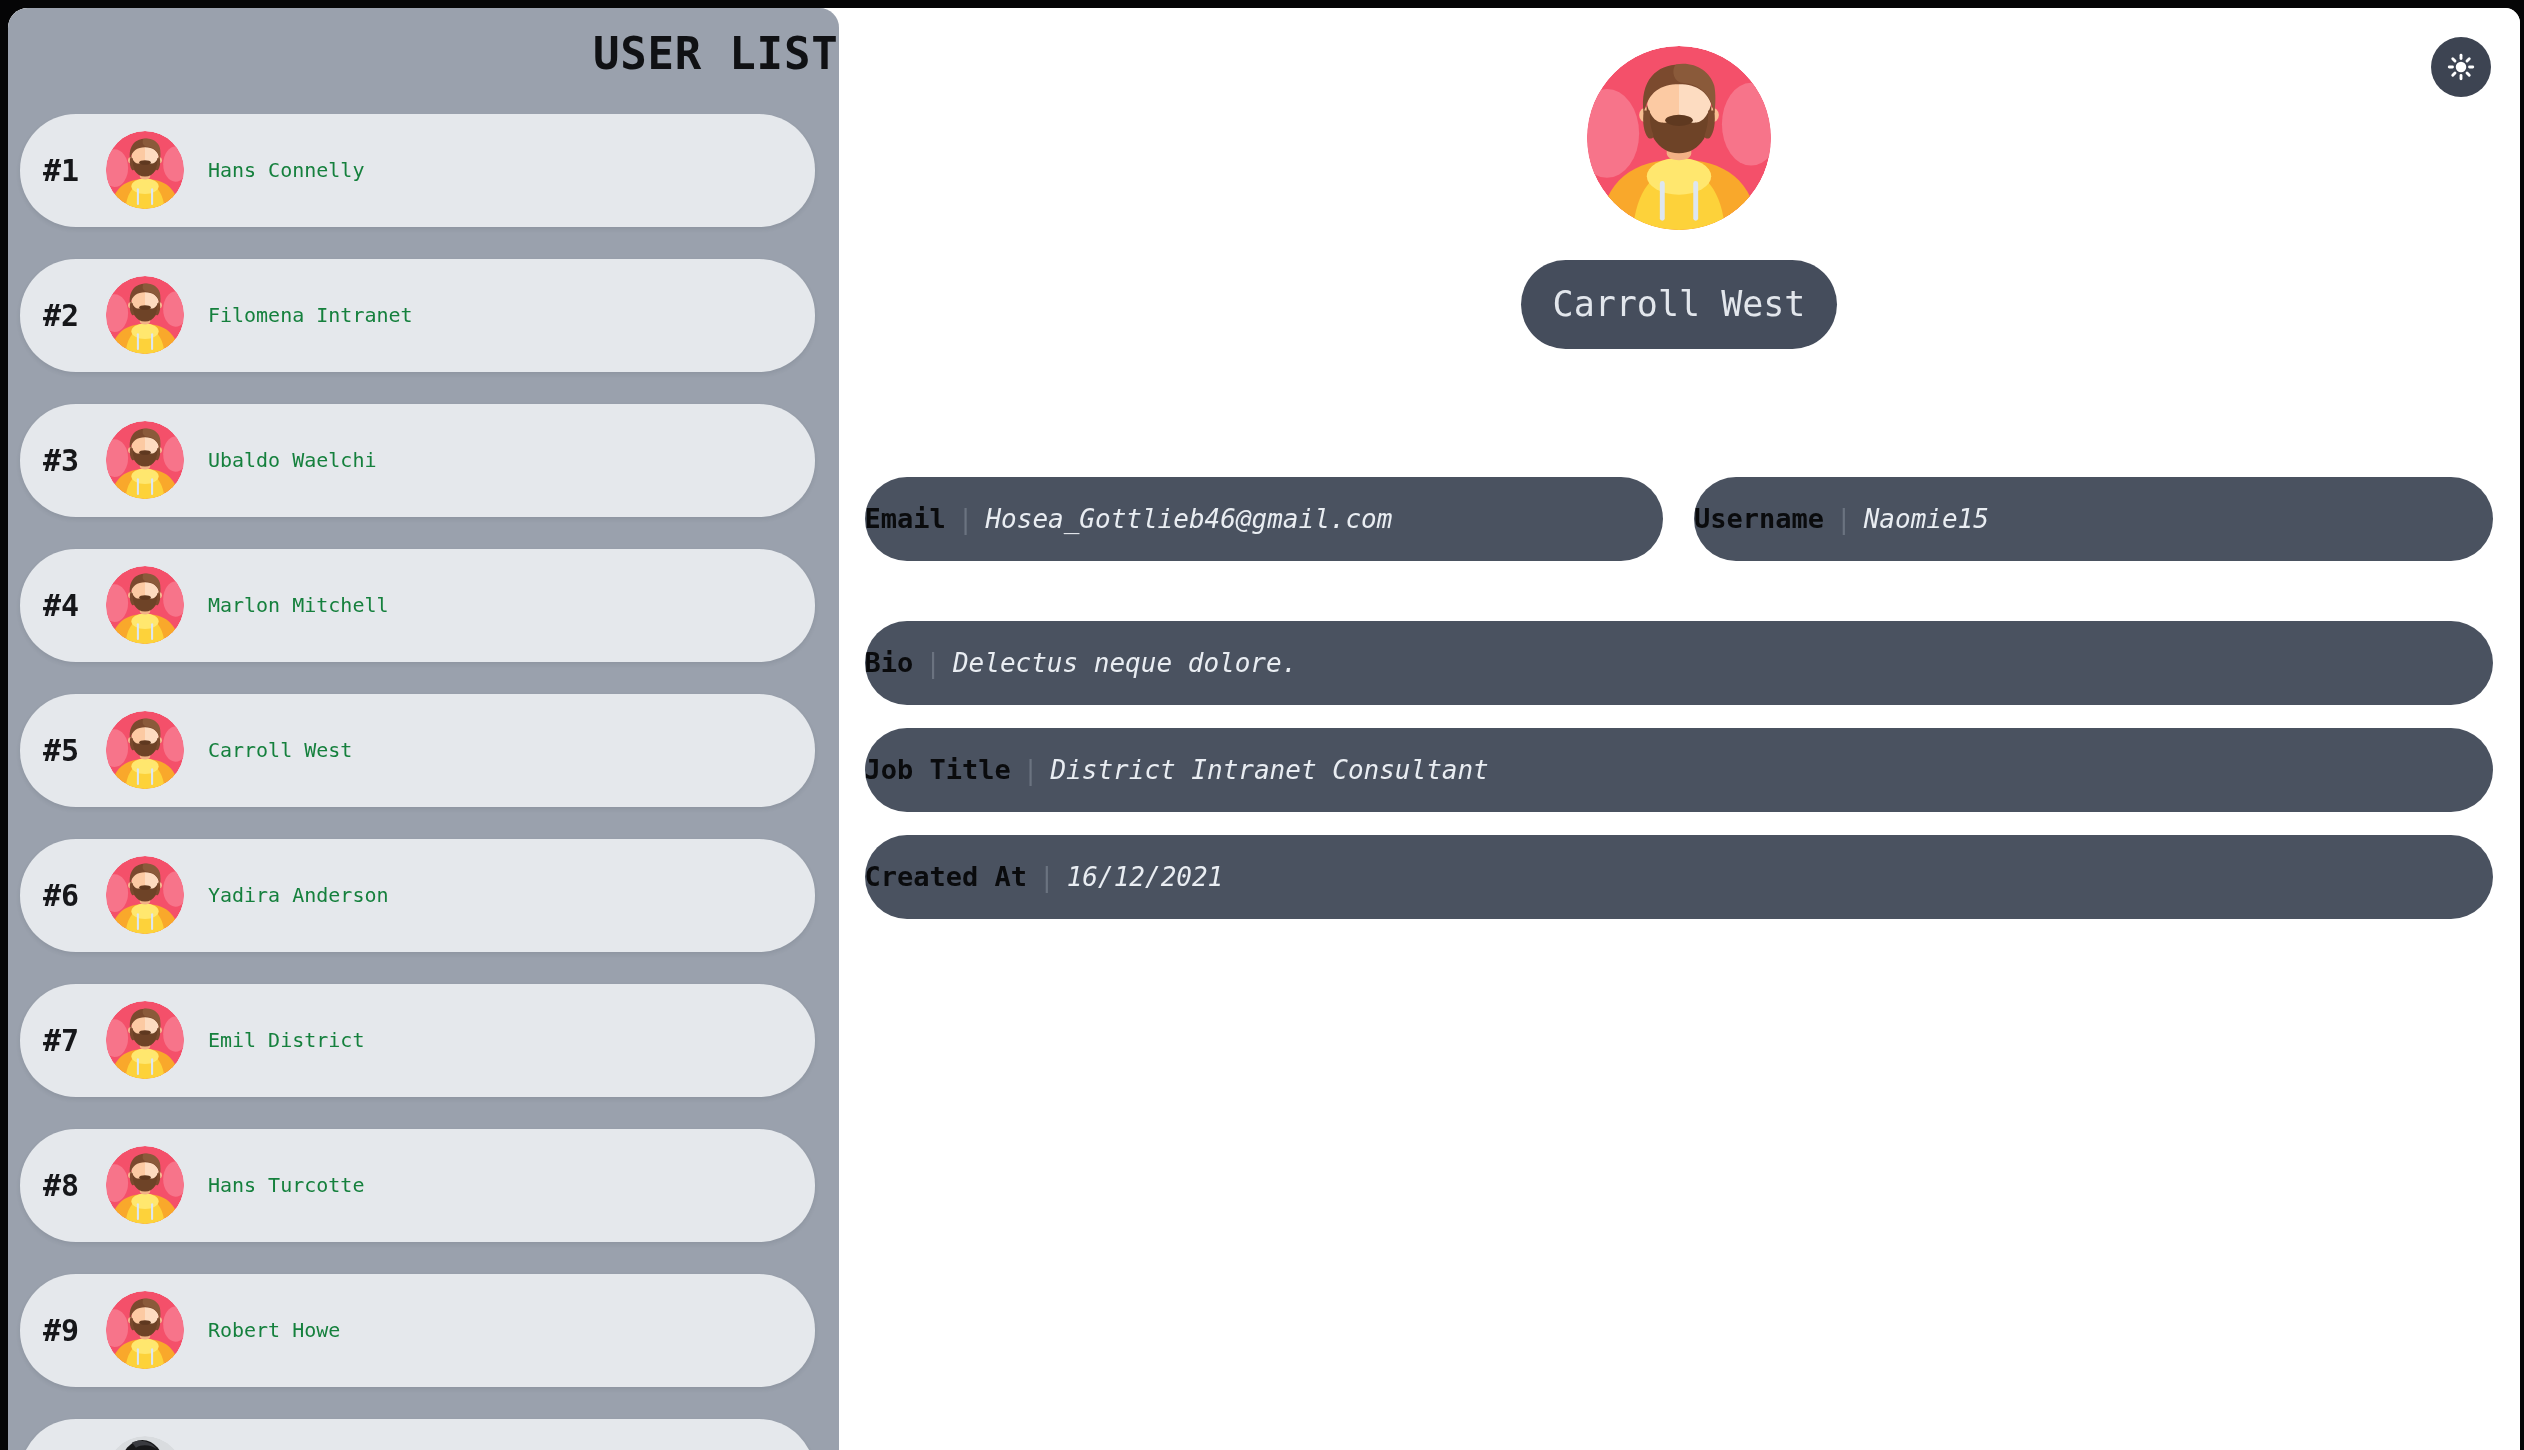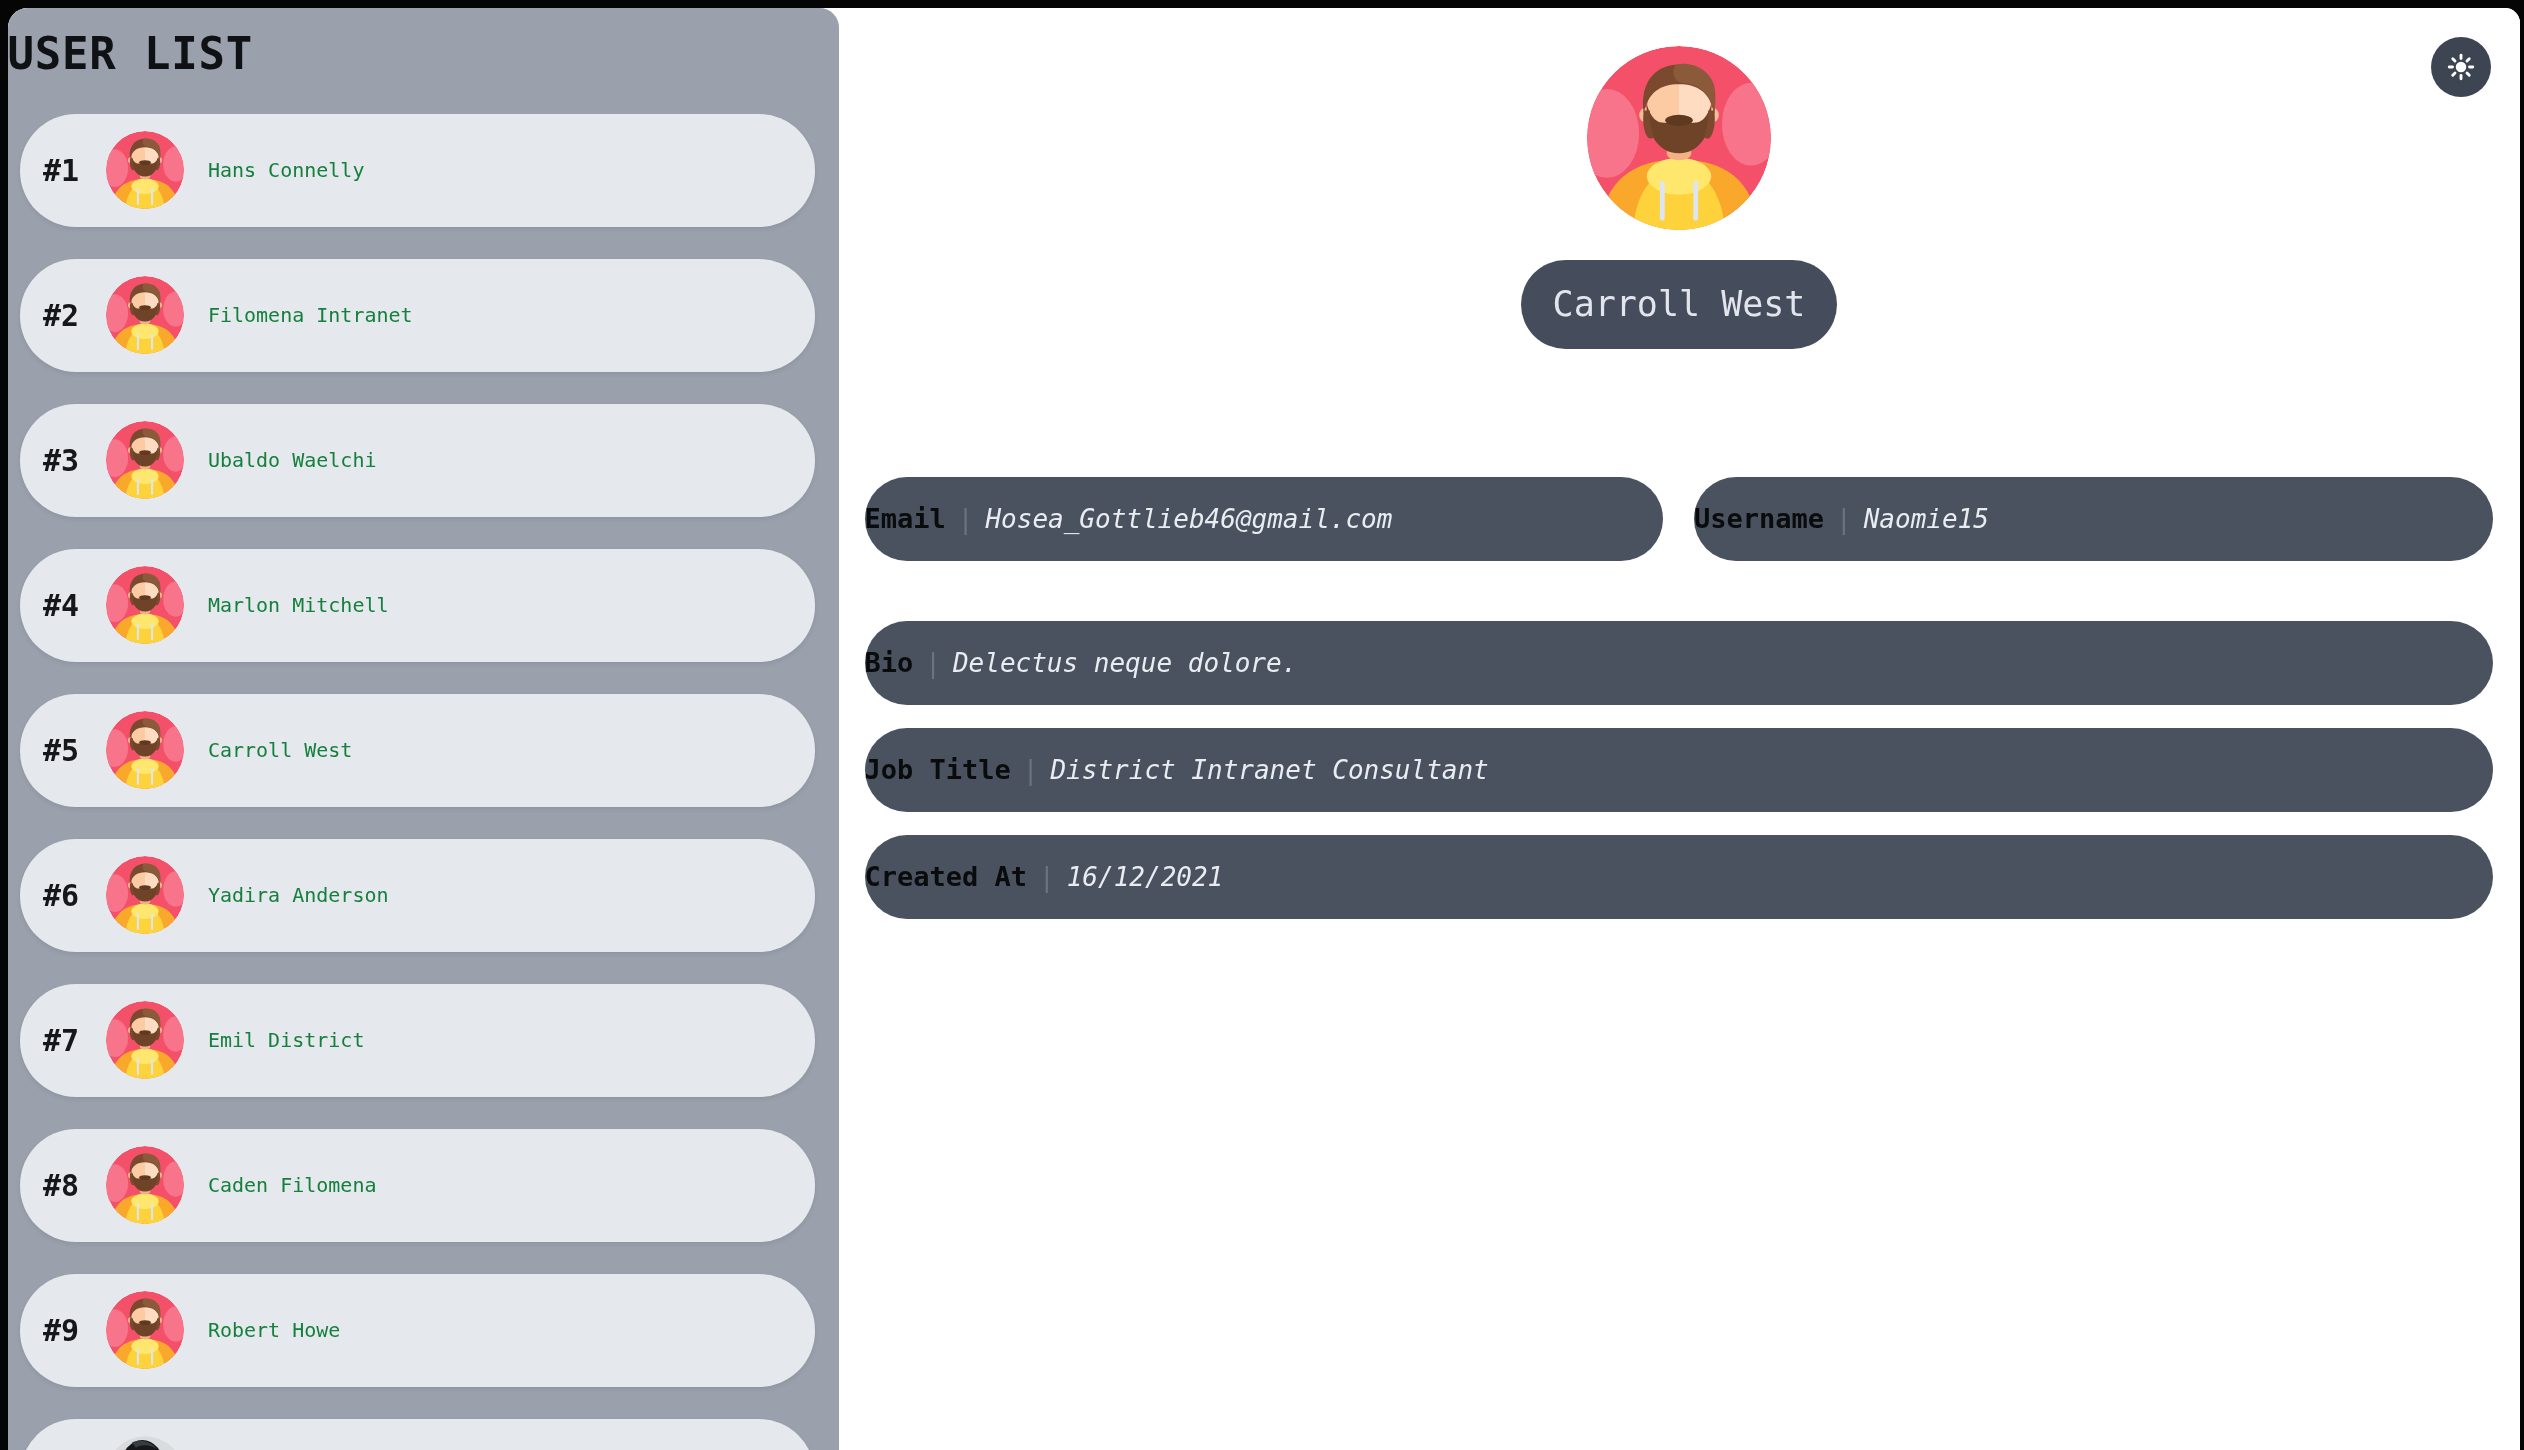--- a/index.html
+++ b/index.html
@@ -25,21 +25,21 @@
     flex: 0 0 831px;
     background: #9aa1ad;
     border-radius: 19.6px 19.6px 0 0;
     overflow: hidden;
     position: relative;
   }
   .panel-title {
     margin: 0;
     padding-top: 21px;
     line-height: 50px;
-    text-align: left;
+    text-align: right;
     font-size: 44px;
     font-weight: 700;
     letter-spacing: 0.8px;
     color: #101114;
   }
   .user-list {
     margin-top: 35px;
     height: calc(100% - 105px);
     overflow: hidden;
   }
@@ -273,21 +273,21 @@
     <span class="uname">Emil District</span>
   </div>
 
   <div class="user-item">
     <span class="rank">#8</span>
     <span class="avatar-sm">
       <svg viewBox="0 0 120 120">
               <use href="#av-man"></use>
             </svg>
     </span>
-    <span class="uname">Caden Filomena</span>
+    <span class="uname">Hans Turcotte</span>
   </div>
 
   <div class="user-item">
     <span class="rank">#9</span>
     <span class="avatar-sm">
       <svg viewBox="0 0 120 120">
               <use href="#av-man"></use>
             </svg>
     </span>
     <span class="uname">Robert Howe</span>

